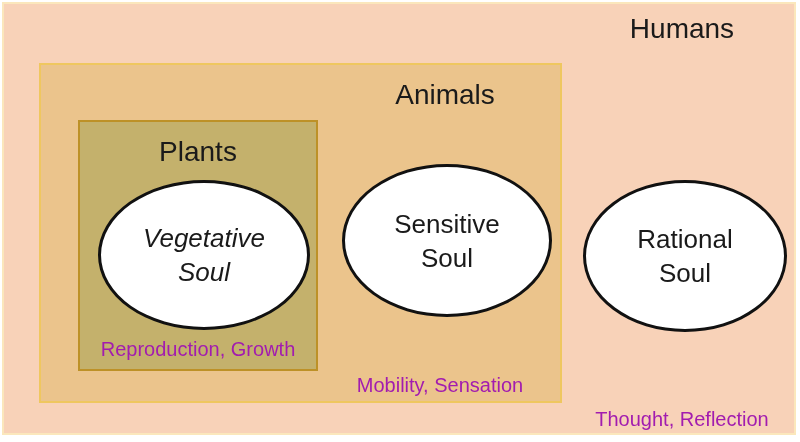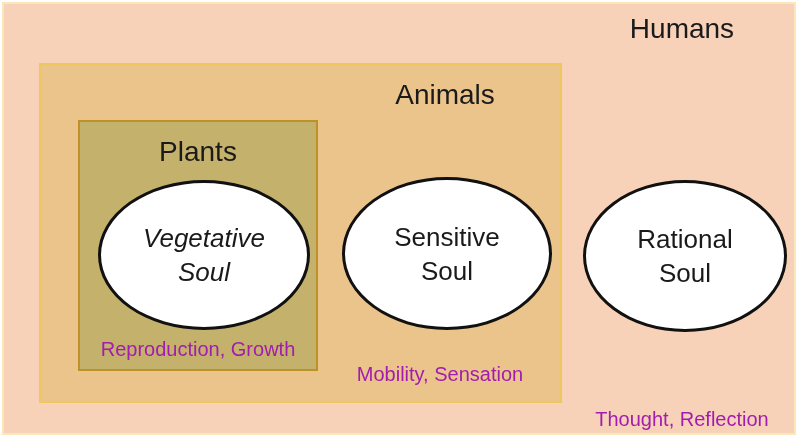--- a/index.html
+++ b/index.html
@@ -57,32 +57,32 @@
     border-radius: 50%;
     display: flex;
     flex-direction: column;
     align-items: center;
     justify-content: center;
     text-align: center;
     font-size: 26px;
     line-height: 34px;
   }
   .ellipse-vegetative { left: 98px;  top: 180px; width: 212px; height: 150px; font-style: italic; }
-  .ellipse-sensitive  { left: 342px; top: 177px; width: 210px; height: 153px; }
+  .ellipse-sensitive  { left: 342px; top: 164px; width: 210px; height: 153px; }
   .ellipse-rational   { left: 583px; top: 180px; width: 204px; height: 152px; }
   .caption {
     position: absolute;
     font-size: 20px;
     line-height: 24px;
     text-align: center;
     white-space: nowrap;
     color: #a21caf;
   }
   .plants-caption  { left: 58px;  top: 337px; width: 280px; }
-  .animals-caption { left: 300px; top: 362px; width: 280px; }
+  .animals-caption { left: 300px; top: 373px; width: 280px; }
   .humans-caption  { left: 542px; top: 407px; width: 280px; }
 </style>
 </head>
 <body>
 
 <div id="canvas">
 
   <div class="set-box humans-box"></div>
   <div class="set-box animals-box"></div>
   <div class="set-box plants-box"></div>

